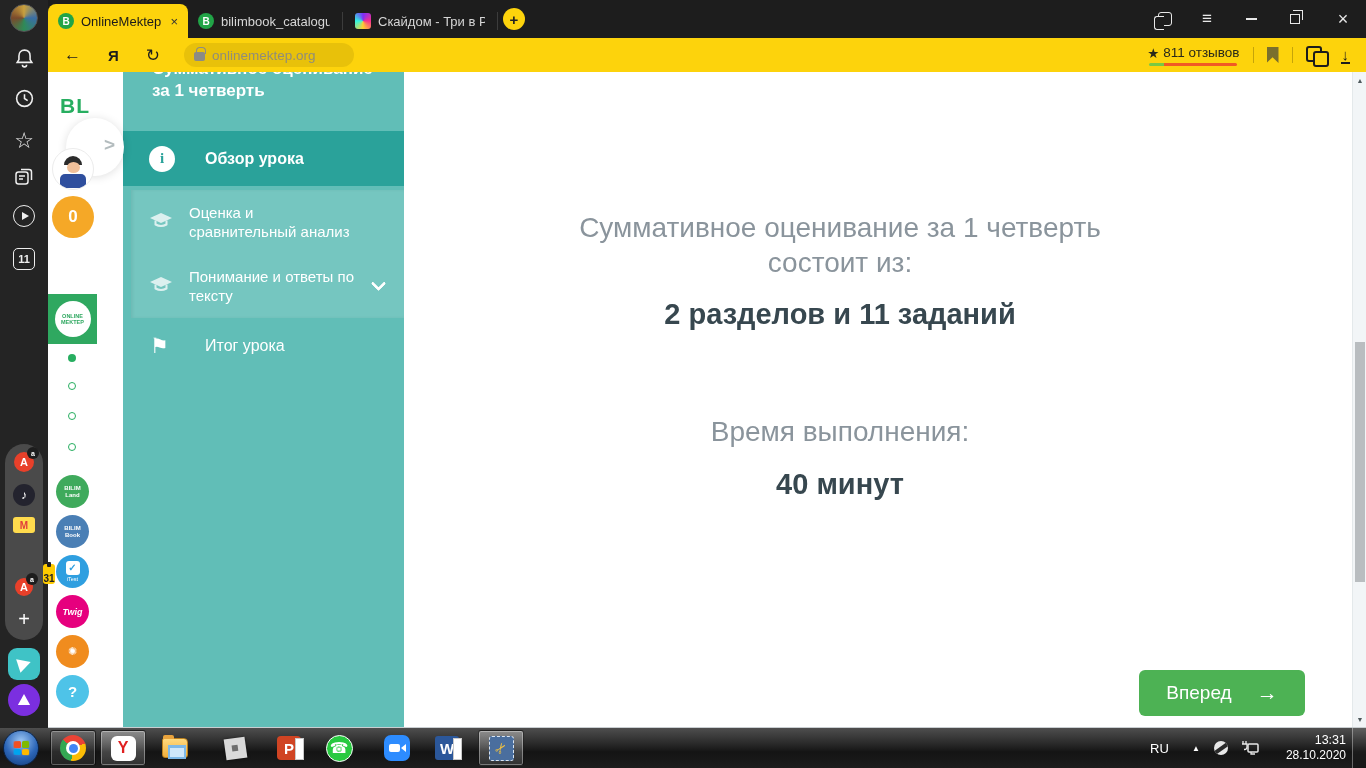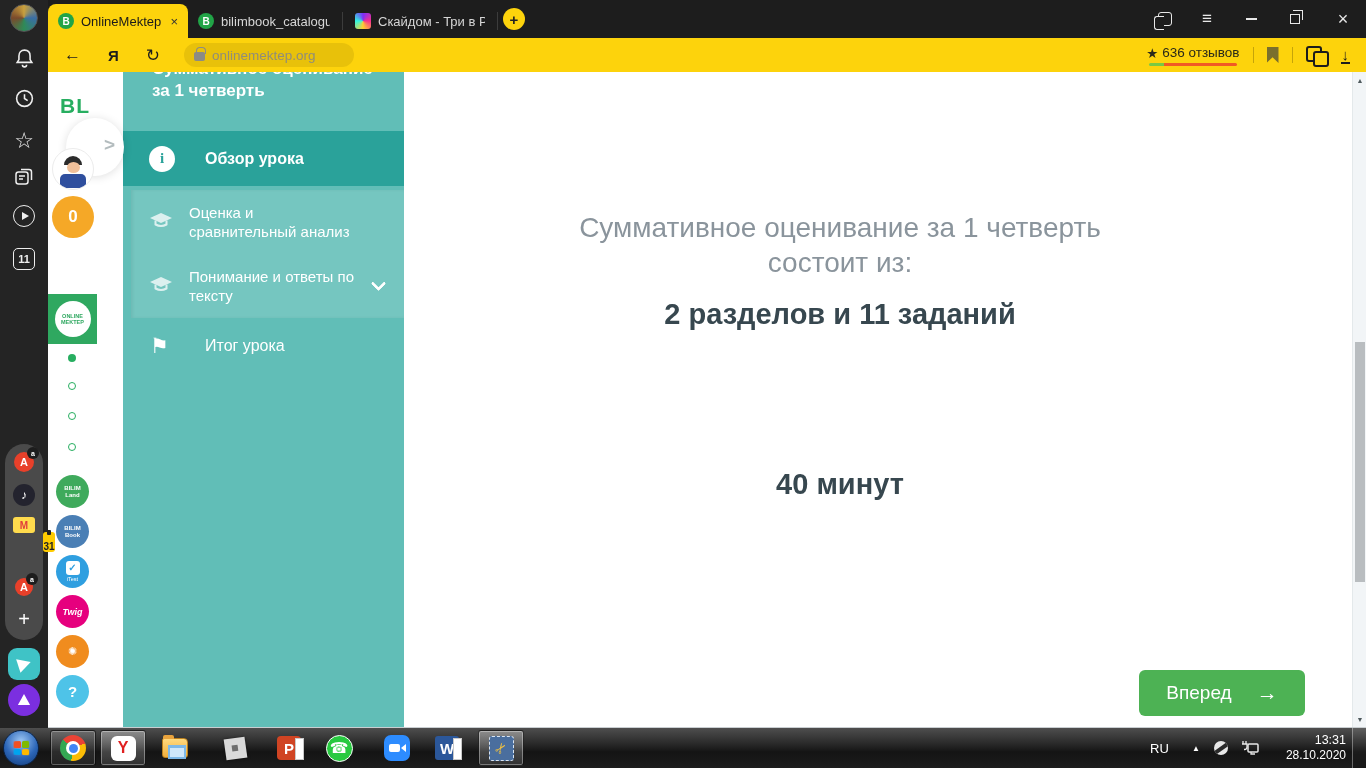--- a/index.html
+++ b/index.html
@@ -198,21 +198,21 @@
             <span>A</span>
             <i>a</i>
           </span>
         </div>
       <div class="rg-item" style="top:40px;">
           <span class="music">♪</span>
         </div>
       <div class="rg-item" style="top:73px;">
           <span class="mailico">M</span>
         </div>
-      <div class="rg-item" style="top:88px;padding-left:44px;">
+      <div class="rg-item" style="top:120px;padding-left:44px;">
           <span class="cal">31</span>
         </div>
       <div class="rg-item" style="top:134px;">
           <span class="transl" style="width:18px;height:18px;">
             <span>A</span>
             <i>a</i>
           </span>
         </div>
       <div class="rg-item plusw" style="top:164px;">+</div>
     </div>
@@ -260,21 +260,21 @@
     <span class="yletter" style="margin-left:27px;">Я</span>
     <span class="tb-ico" style="margin-left:27px;">↻</span>
     <div class="url-pill">
       <span class="lock"></span>
       <span class="url-text">onlinemektep.org</span>
     </div>
     <div class="tb-right">
       <div class="reviews">
         <div class="reviews-row">
             <span>★</span>
-            <span>636 отзывов</span>
+            <span>811 отзывов</span>
           </div>
         <div class="reviews-bar"></div>
       </div>
       <div class="tb-sep"></div>
       <span class="bkmark"></span>
       <div class="tb-sep"></div>
       <span class="ext-ico"></span>
       <span class="dl-ico">↓</span>
     </div>
   </div>
@@ -349,20 +349,21 @@
       </div>
 
       <div class="lsb-item" style="position:absolute; top:246px; left:0; right:0; height:56px;">
         <span class="flag-g">⚑</span>
         <span class="lsb-label-flag">Итог урока</span>
       </div>
     </div>
 
     <div class="c-line c-gray" style="top:138px;">Суммативное оценивание за 1 четверть состоит из:</div>
     <div class="c-line c-dark" style="top:226px;">2 разделов и 11 заданий</div>
+    <div class="c-line c-gray" style="top:342px;">Время выполнения:</div>
     <div class="c-line c-dark" style="top:396px;">40 минут</div>
     <div class="next-btn">
       <span>Вперед</span>
       <span class="next-arrow">→</span>
     </div>
 
     <div class="pg-scroll">
       <div class="sc-arrow" style="top:5px;">▲</div>
       <div class="sc-thumb"></div>
       <div class="sc-arrow" style="bottom:5px;">▼</div>

